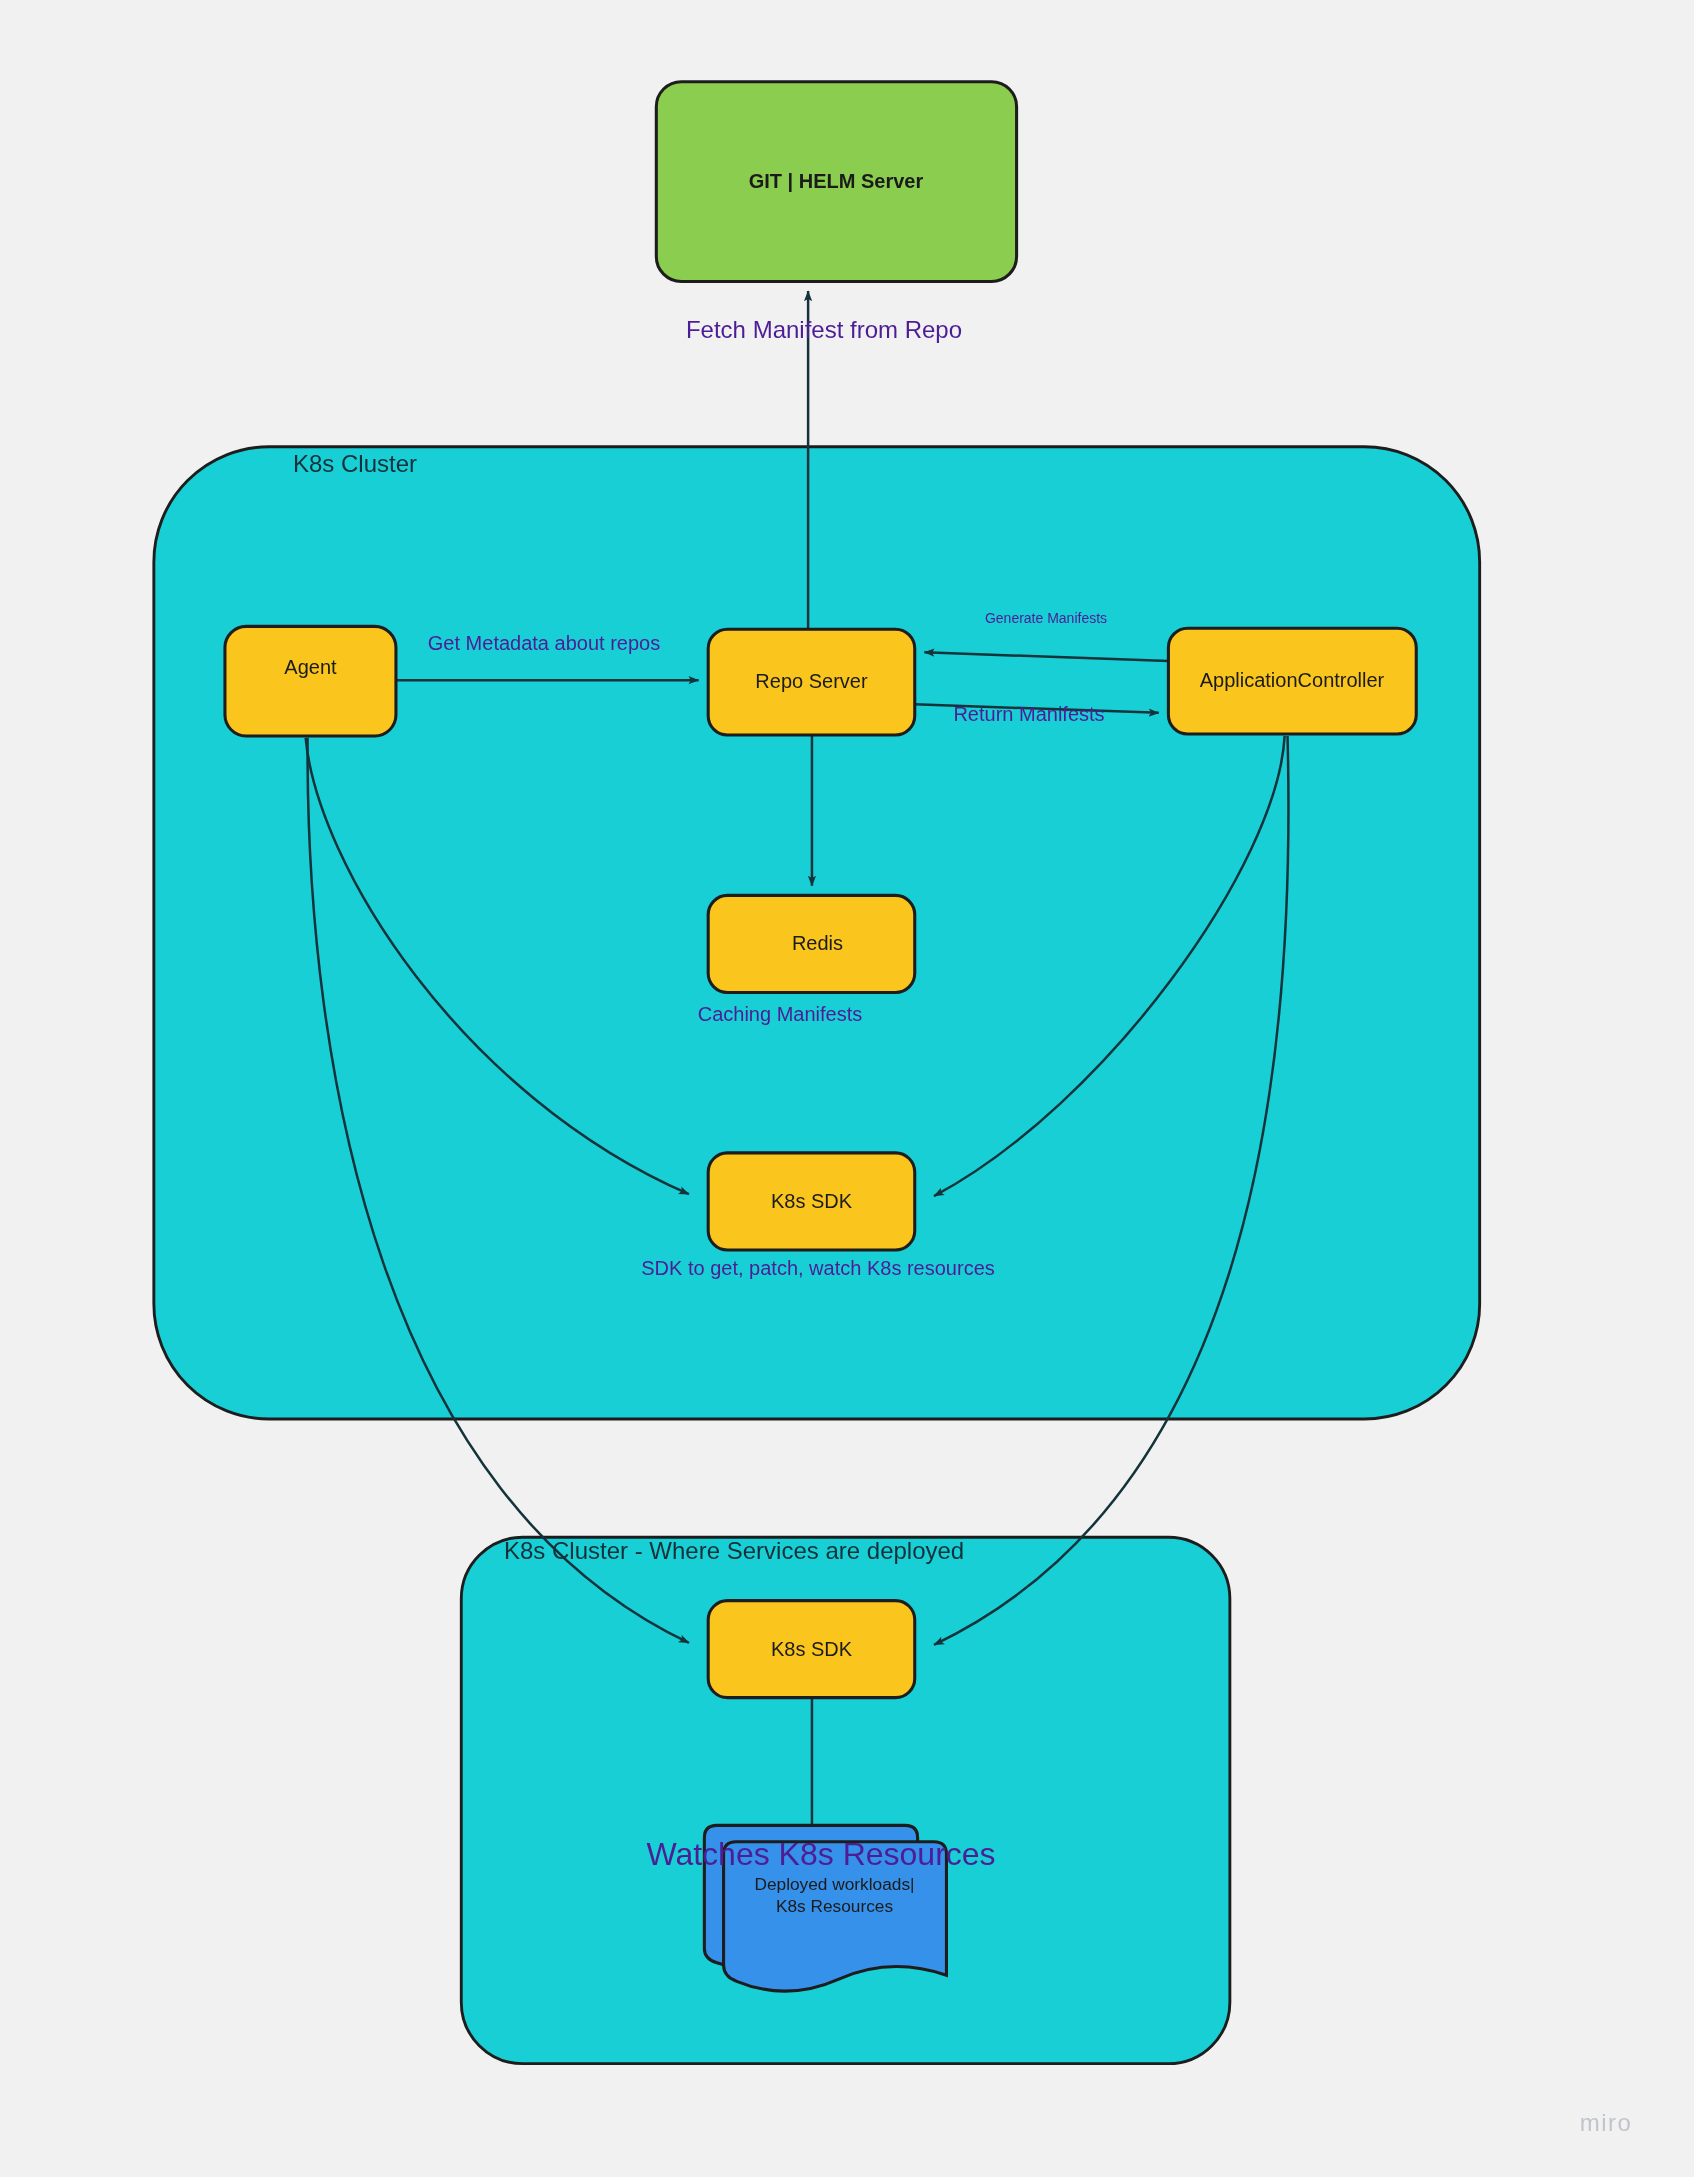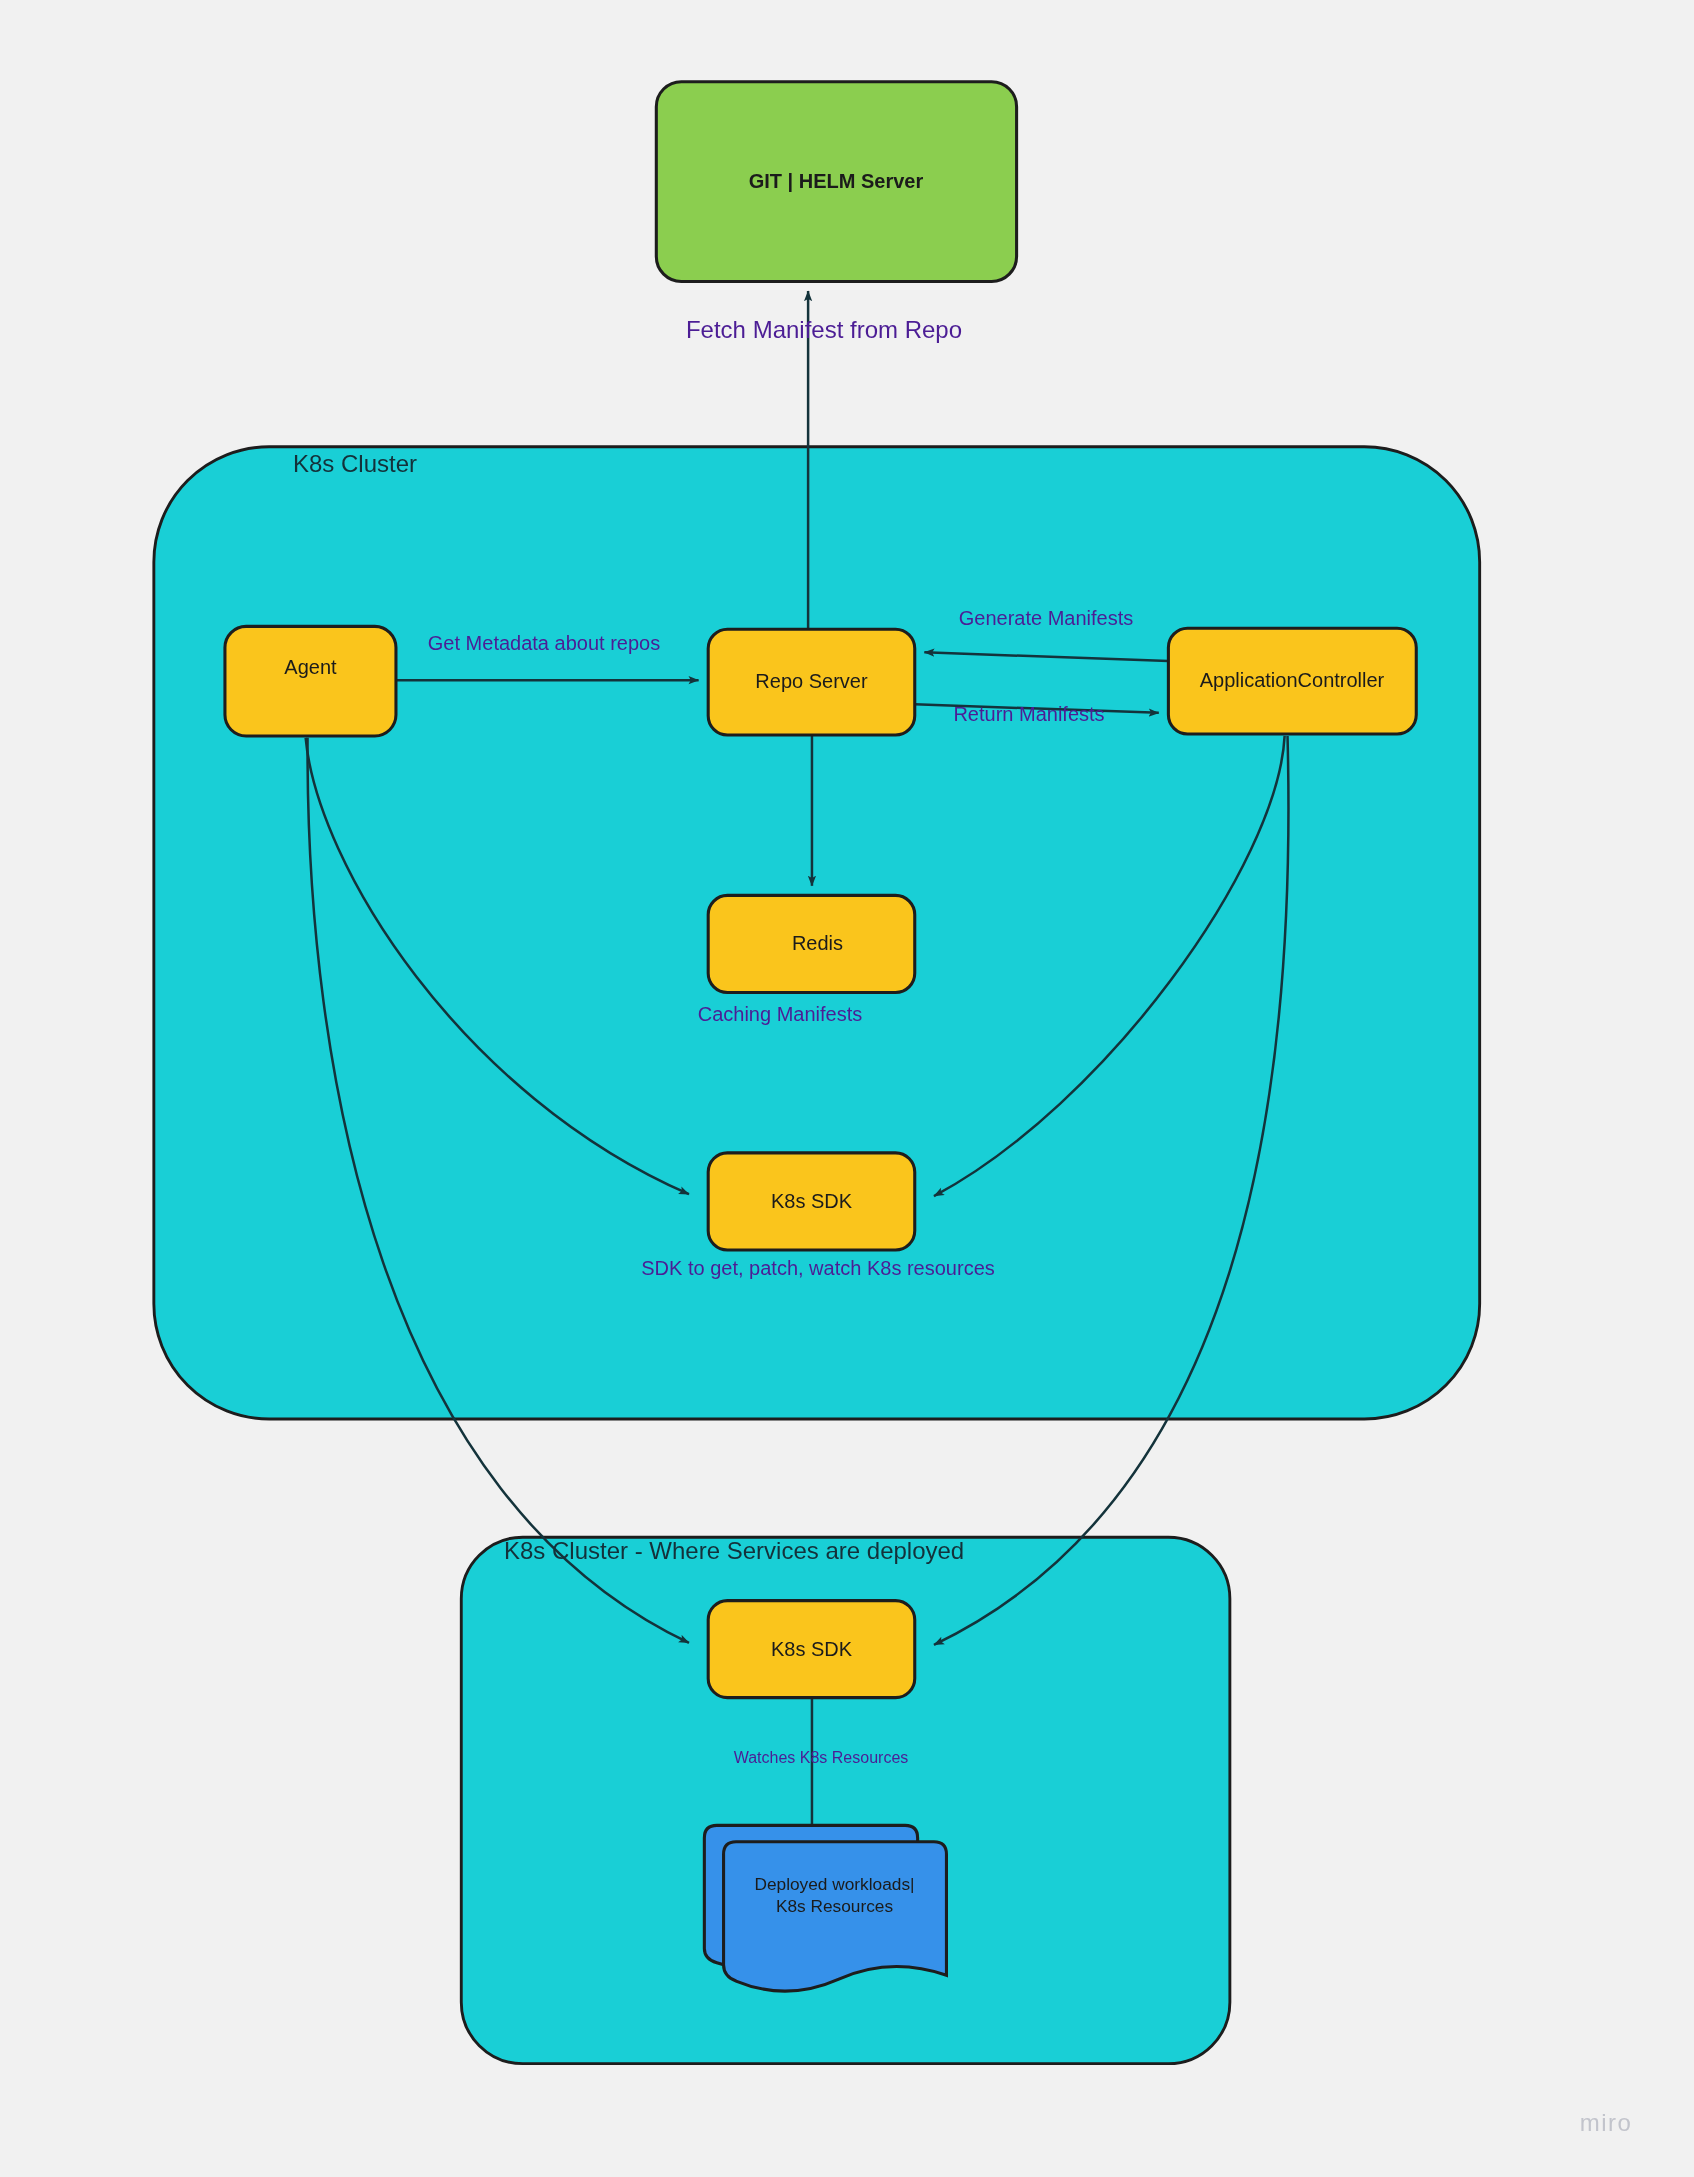--- a/index.html
+++ b/index.html
@@ -123,24 +123,24 @@
 K8s Resources</div>
 
 <div class="container-label" style="left:293px;top:450px;font-size:24px;">K8s Cluster</div>
 
 <div class="container-label" style="left:504px;top:1537px;font-size:24px;">K8s Cluster - Where Services are deployed</div>
 
 <div class="edge-label" style="left:824px;top:330px;transform:translate(-50%,-50%);font-size:24px;">Fetch Manifest from Repo</div>
 
 <div class="edge-label" style="left:544px;top:643px;transform:translate(-50%,-50%);font-size:20px;">Get Metadata about repos</div>
 
-<div class="edge-label" style="left:1046px;top:618px;transform:translate(-50%,-50%);font-size:20px;">Generate Manifests</div>
+<div class="edge-label" style="left:1046px;top:618px;transform:translate(-50%,-50%);font-size:14px;">Generate Manifests</div>
 
 <div class="edge-label" style="left:1029px;top:714px;transform:translate(-50%,-50%);font-size:20px;">Return Manifests</div>
 
 <div class="edge-label" style="left:780px;top:1014px;transform:translate(-50%,-50%);font-size:20px;">Caching Manifests</div>
 
 <div class="edge-label" style="left:818px;top:1268px;transform:translate(-50%,-50%);font-size:20px;">SDK to get, patch, watch K8s resources</div>
 
-<div class="edge-label" style="left:821px;top:1758px;transform:translate(-50%,-50%);font-size:16px;text-align:center;">Watches K8s Resources</div>
+<div class="edge-label" style="left:821px;top:1854px;transform:translate(-50%,-50%);font-size:32px;text-align:center;">Watches K8s Resources</div>
 
 <div class="watermark" style="left:1606px;top:2123px;transform:translate(-50%,-50%);">miro</div>
 
 
 </body></html>

